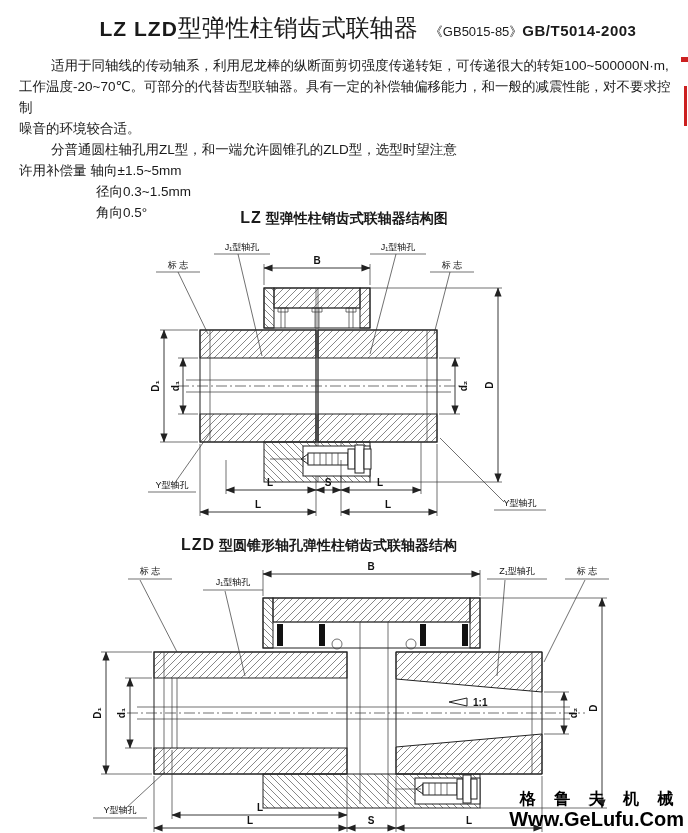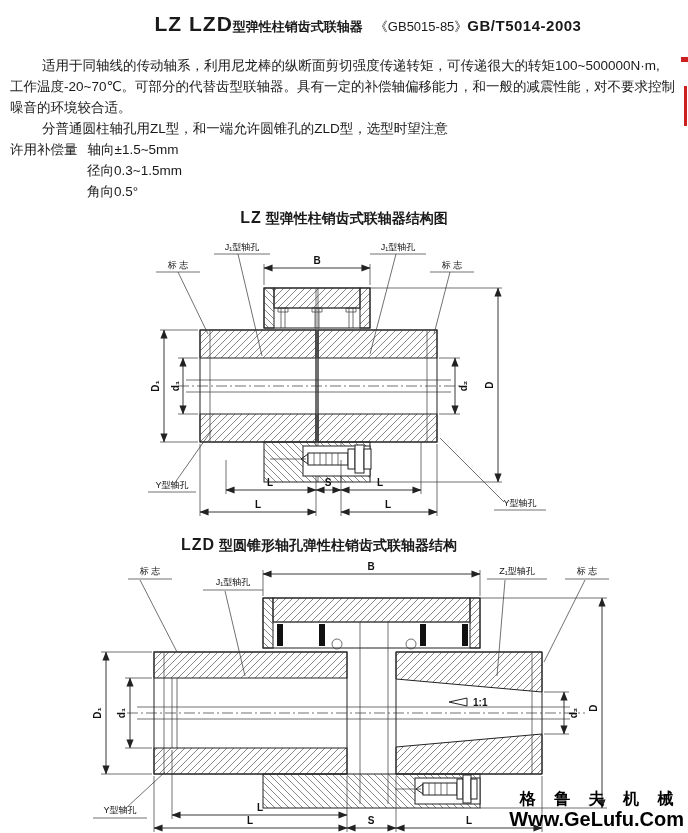--- a/index.html
+++ b/index.html
@@ -3,28 +3,28 @@
 <meta charset="utf-8">
 <style>
   html,body{margin:0;padding:0;background:#888;}
   .page{
     position:relative;width:688px;height:833px;background:#ffffff;overflow:hidden;
     font-family:"Liberation Sans","DejaVu Sans",sans-serif;color:#1a1a1a;
   }
   
   .hdr{position:absolute;top:12px;left:0;width:100%;text-align:center;padding-left:48px;box-sizing:border-box;white-space:nowrap;}
   .hdr .code{font-size:21px;font-weight:bold;letter-spacing:1px;}
-  .hdr .cjk{font-size:13px;font-weight:bold;}
+  .hdr .cjk{font-size:24px;font-weight:normal;}
   .hdr .gbold{font-size:13px;margin-left:12px;}
   .hdr .gbnew{font-size:15px;font-weight:bold;letter-spacing:.5px;}
   
-  .intro{position:absolute;top:55px;left:10px;right:6px;font-size:13.5px;line-height:21px;}
+  .intro{position:absolute;top:55px;left:19px;right:6px;font-size:13.5px;line-height:21px;}
   .indent{padding-left:32px;}
   .comp-line{display:flex;}
-  .comp-label{margin-right:10px;}
+  .comp-label{margin-right:4px;}
   .comp-indent{padding-left:77px;}
   
   .figtitle{position:absolute;left:0;width:100%;text-align:center;font-weight:bold;font-size:14px;white-space:nowrap;}
   .figtitle .fcode{font-size:16px;letter-spacing:1px;margin-right:4px;}
   #fig1-title{top:203px;margin-top:6px;}
   #fig2-title{top:536px;padding-right:50px;box-sizing:border-box;}
   
   svg{position:absolute;}
   #fig1{left:120px;top:228px;}
   #fig2{left:25px;top:558px;}

